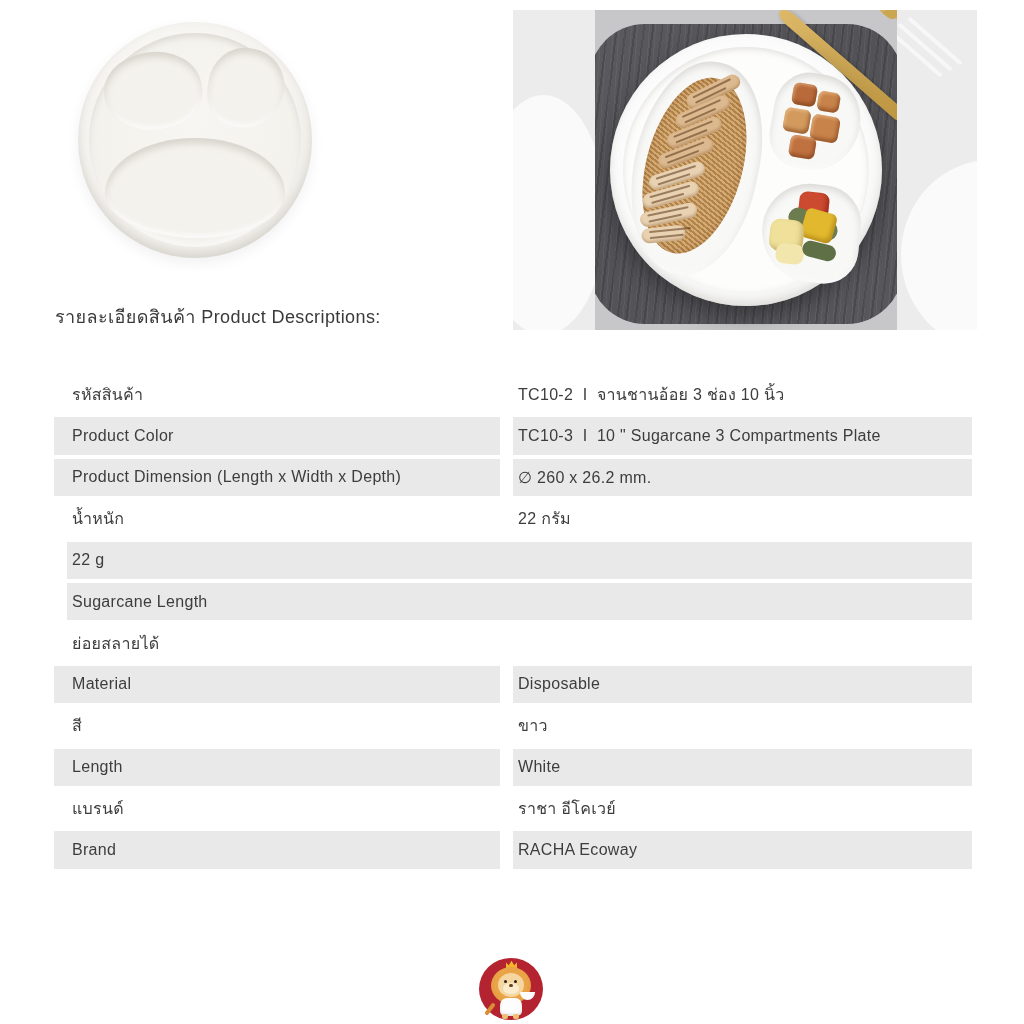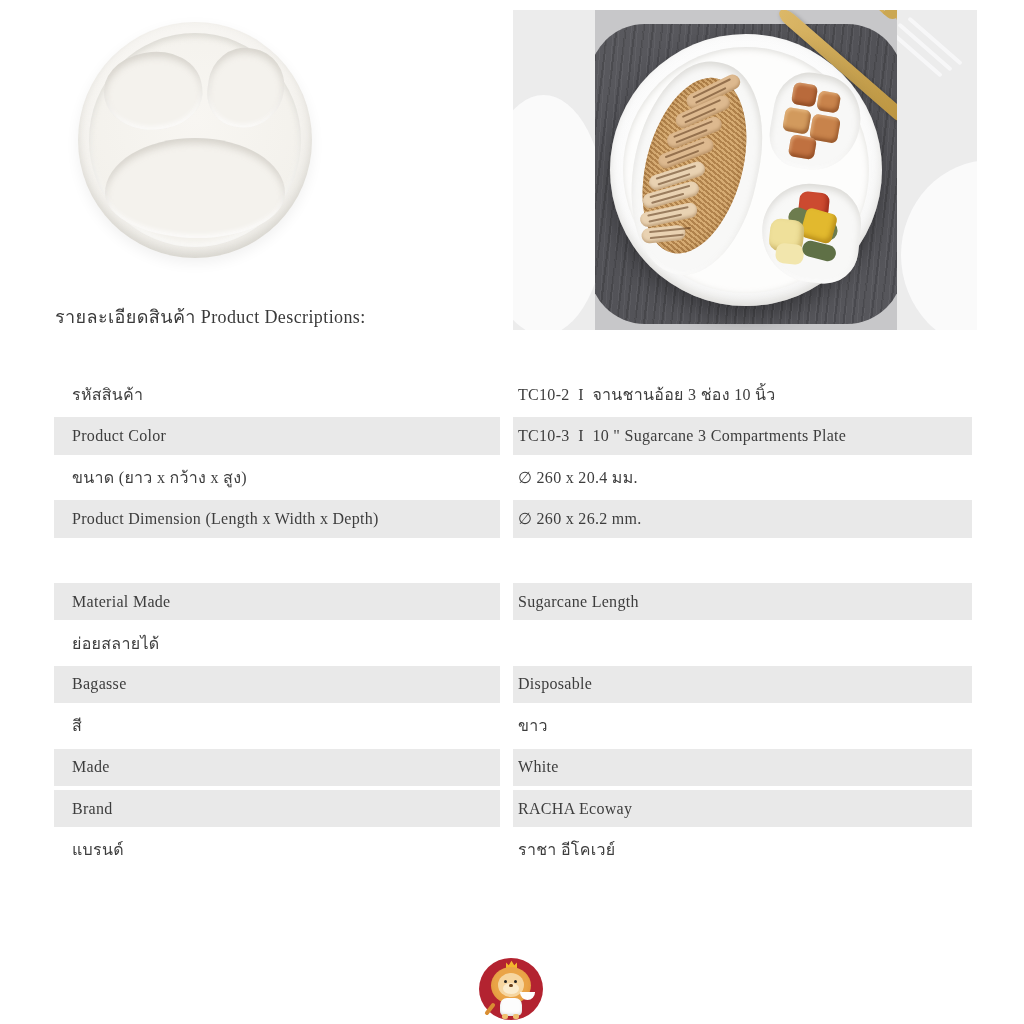--- a/index.html
+++ b/index.html
@@ -1,17 +1,17 @@
 <!DOCTYPE html>
 <html><head>
 <meta charset="utf-8">
 <style>
   html,body{margin:0;padding:0;background:#ffffff;}
   #canvas{position:relative;width:1024px;height:1024px;background:#ffffff;overflow:hidden;
-          font-family:Liberation Serif, serif;color:#3d3d3d;}
+          font-family:Liberation Sans, sans-serif;color:#3d3d3d;}
 
   
   .plate1{position:absolute;left:78px;top:22px;width:234px;height:236px;border-radius:50%;
           background:radial-gradient(circle at 45% 35%, #fbfaf8 0%, #f5f3ef 55%, #edebe6 85%, #e5e2dc 100%);
           box-shadow:inset 0 -5px 10px rgba(185,181,172,.45), 0 5px 14px rgba(0,0,0,.06);}
   .plate1-rim{position:absolute;inset:11px;border-radius:50%;
           background:radial-gradient(circle at 50% 40%, #f8f6f2, #f1efe9);
           box-shadow:inset 0 3px 6px rgba(178,174,165,.4), inset 0 -3px 6px rgba(255,255,255,.9);}
   .comp{position:absolute;background:#f4f2ed;
           box-shadow:inset 0 5px 7px rgba(168,163,152,.38), inset 0 -3px 5px rgba(255,255,255,.85);}
@@ -166,66 +166,66 @@
       <div class="trow">
       <div class="cell cell-label">รหัสสินค้า</div>
       <div class="col-gap"></div>
       <div class="cell cell-value">TC10-2  I  จานชานอ้อย 3 ช่อง 10 นิ้ว</div>
     </div>
       <div class="trow shaded">
       <div class="cell cell-label">Product Color</div>
       <div class="col-gap"></div>
       <div class="cell cell-value">TC10-3  I  10 " Sugarcane 3 Compartments Plate</div>
     </div>
-      <div class="trow">
-      <div class="cell cell-label">ขนาด (ยาว x กว้าง x สูง)</div>
-      <div class="col-gap"></div>
-      <div class="cell cell-value">∅ 260 x 20.4 มม.</div>
-    </div>
       <div class="trow shaded">
       <div class="cell cell-label">Product Dimension (Length x Width x Depth)</div>
       <div class="col-gap"></div>
       <div class="cell cell-value">∅ 260 x 26.2 mm.</div>
     </div>
-      <div class="trow shaded">
-      <div class="col-gap"></div>
-    </div>
-      <div class="trow shaded">
-      <div class="cell cell-label">Material Made</div>
+      <div class="trow">
+      <div class="cell cell-label">น้ำหนัก</div>
+      <div class="col-gap"></div>
+      <div class="cell cell-value">22 กรัม</div>
+    </div>
+      <div class="trow shaded">
+      <div class="col-gap"></div>
+      <div class="cell cell-value">22 g</div>
+    </div>
+      <div class="trow shaded">
       <div class="col-gap"></div>
       <div class="cell cell-value">Sugarcane Length</div>
     </div>
       <div class="trow">
       <div class="col-gap"></div>
       <div class="cell cell-value">ย่อยสลายได้</div>
     </div>
       <div class="trow shaded">
-      <div class="cell cell-label">Bagasse</div>
+      <div class="cell cell-label">Material</div>
       <div class="col-gap"></div>
       <div class="cell cell-value">Disposable</div>
     </div>
       <div class="trow">
       <div class="cell cell-label">สี</div>
       <div class="col-gap"></div>
       <div class="cell cell-value">ขาว</div>
     </div>
       <div class="trow shaded">
-      <div class="cell cell-label">Made</div>
+      <div class="cell cell-label">Length</div>
       <div class="col-gap"></div>
       <div class="cell cell-value">White</div>
     </div>
+      <div class="trow">
+      <div class="cell cell-label">แบรนด์</div>
+      <div class="col-gap"></div>
+      <div class="cell cell-value">ราชา อีโคเวย์</div>
+    </div>
       <div class="trow shaded">
       <div class="cell cell-label">Brand</div>
       <div class="col-gap"></div>
       <div class="cell cell-value">RACHA Ecoway</div>
-    </div>
-      <div class="trow">
-      <div class="cell cell-label">แบรนด์</div>
-      <div class="col-gap"></div>
-      <div class="cell cell-value">ราชา อีโคเวย์</div>
     </div>
     </div>
 
   <div class="logo">
     <div class="logo-circle"></div>
     <div class="crown"></div>
     <div class="mane"></div>
     <div class="face"></div>
     <div class="muzzle"></div>
     <div class="eye" style="left:25px;"></div>

